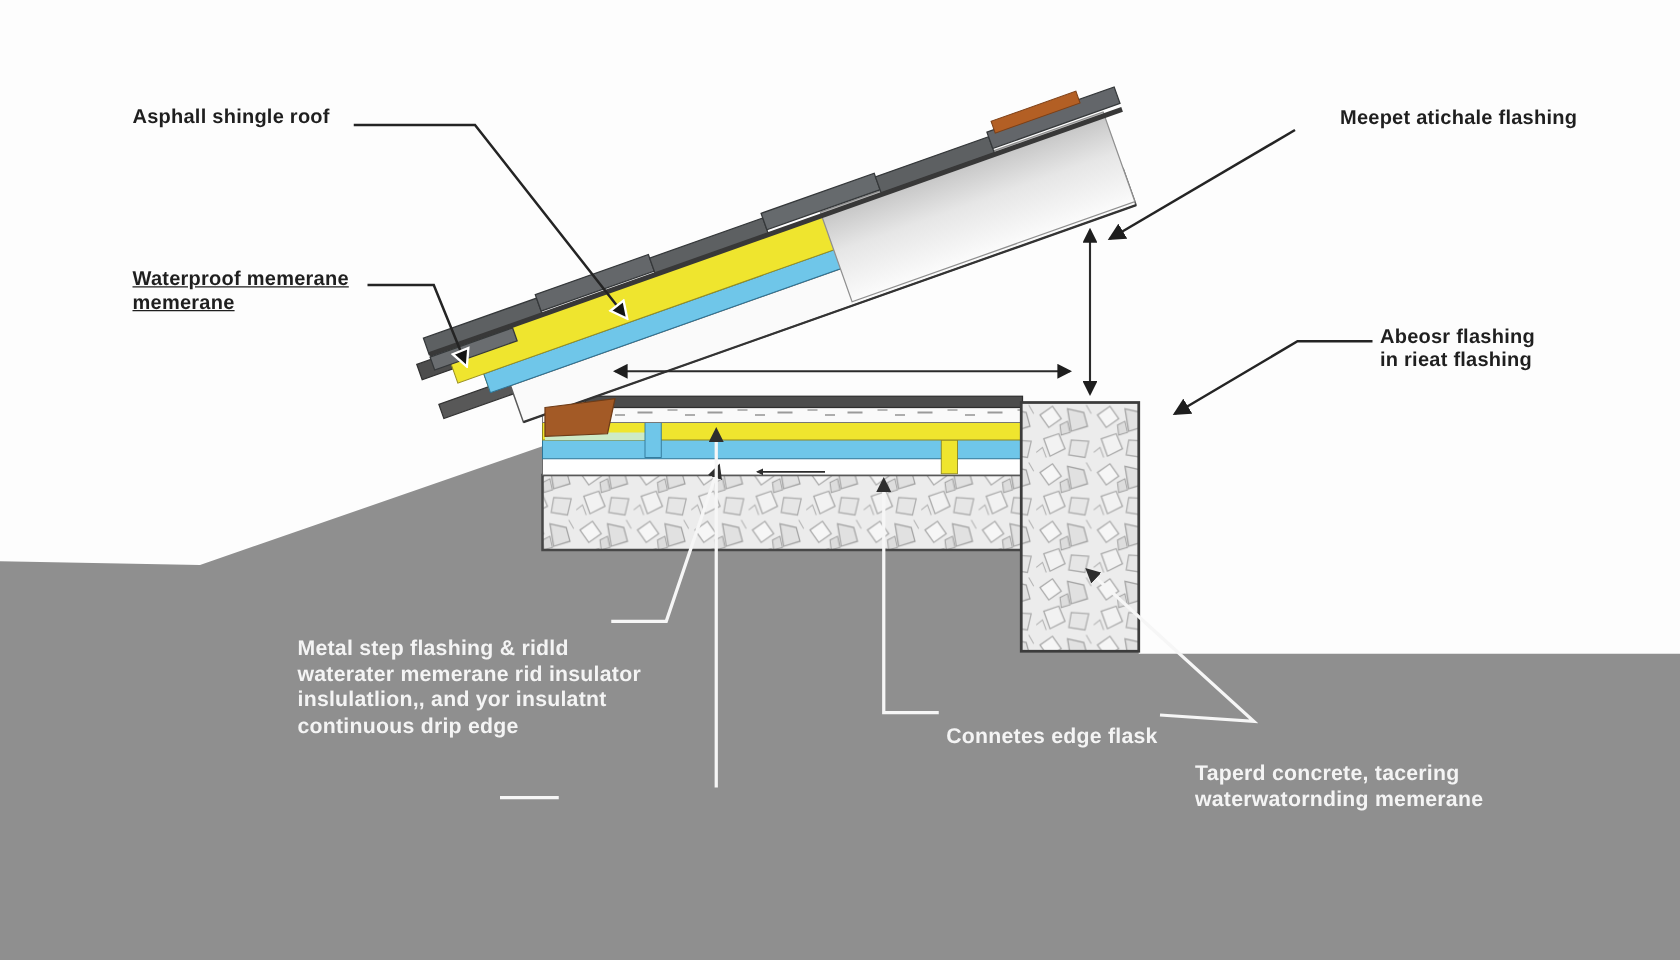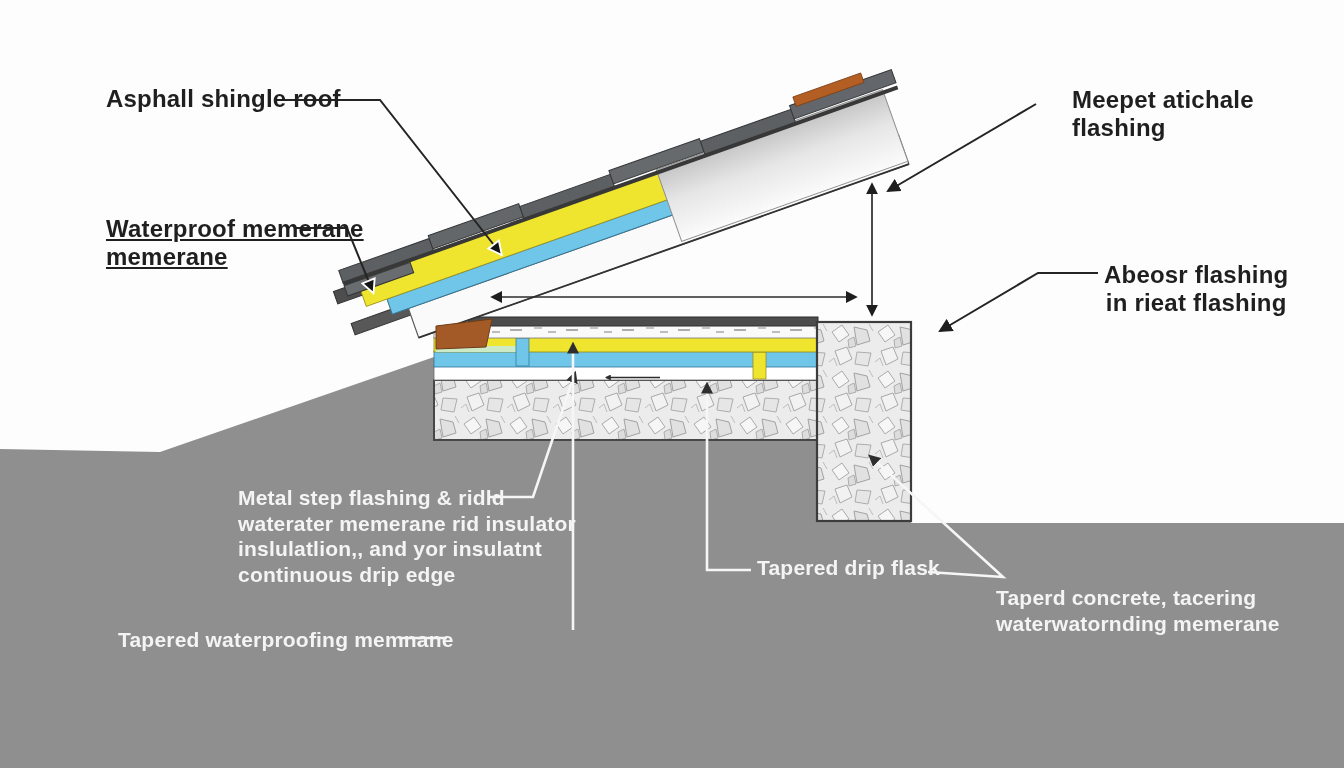--- a/index.html
+++ b/index.html
@@ -1,21 +1,21 @@
 <!DOCTYPE html>
 <html><head>
 <meta charset="utf-8">
 <style>
   html,body{margin:0;padding:0;background:#ffffff;}
   #canvas{position:relative;width:1344px;height:768px;overflow:hidden;
           font-family:"Liberation Sans", sans-serif;background:#fdfdfd;}
   #drawing{position:absolute;left:0;top:0;}
   .lbl{position:absolute;white-space:pre-line;pointer-events:none;}
-  .lbl.dark{color:#1f1f1f;font-weight:600;font-size:24px;line-height:1.18;letter-spacing:.2px;}
-  .lbl.light{color:#f4f4f4;font-weight:700;font-size:21px;line-height:1.22;letter-spacing:.2px;}
+  .lbl.dark{color:#1f1f1f;font-weight:600;font-size:16px;line-height:1.18;letter-spacing:.2px;}
+  .lbl.light{color:#f4f4f4;font-weight:700;font-size:17px;line-height:1.22;letter-spacing:.2px;margin-top:24px;}
 </style>
 </head>
 <body>
 
 <div id="canvas">
 
   <svg id="drawing" width="1344" height="768" viewBox="0 0 1344 768" xmlns="http://www.w3.org/2000/svg">
 
     <defs>
 
@@ -135,28 +135,27 @@
     </g>
   </svg>
 
   <div class="lbl dark" style="left:106px; top:85px;">Asphall shingle roof</div>
 
   <div class="lbl dark" style="left:106px; top:215px;text-decoration:underline;">Waterproof memerane
 memerane</div>
 
   <div class="lbl dark" style="left:1072px; top:86px;">Meepet atichale flashing</div>
 
-  <div class="lbl dark" style="left:1104px; top:261px;text-align:center;">Abeosr flashing
+  <div class="lbl dark" style="left:1104px; top:261px;">Abeosr flashing
 in rieat flashing</div>
 
   <div class="lbl light" style="left:238px; top:485px;">Metal step flashing &amp; ridld
 waterater memerane rid insulator
 inslulatlion,, and yor insulatnt
 continuous drip edge</div>
 
-  <div class="lbl light" style="left:118px; top:627px;">Tapered waterproofing memnane</div>
 
 
-  <div class="lbl light" style="left:757px; top:555px;">Tapered drip flask</div>
+  <div class="lbl light" style="left:757px; top:555px;">Connetes edge flask</div>
 
-  <div class="lbl light" style="left:996px; top:585px;">Taperd concrete, tacering
+  <div class="lbl light" style="left:956px; top:585px;">Taperd concrete, tacering
 waterwatornding memerane</div>
 </div>
 
 </body></html>

